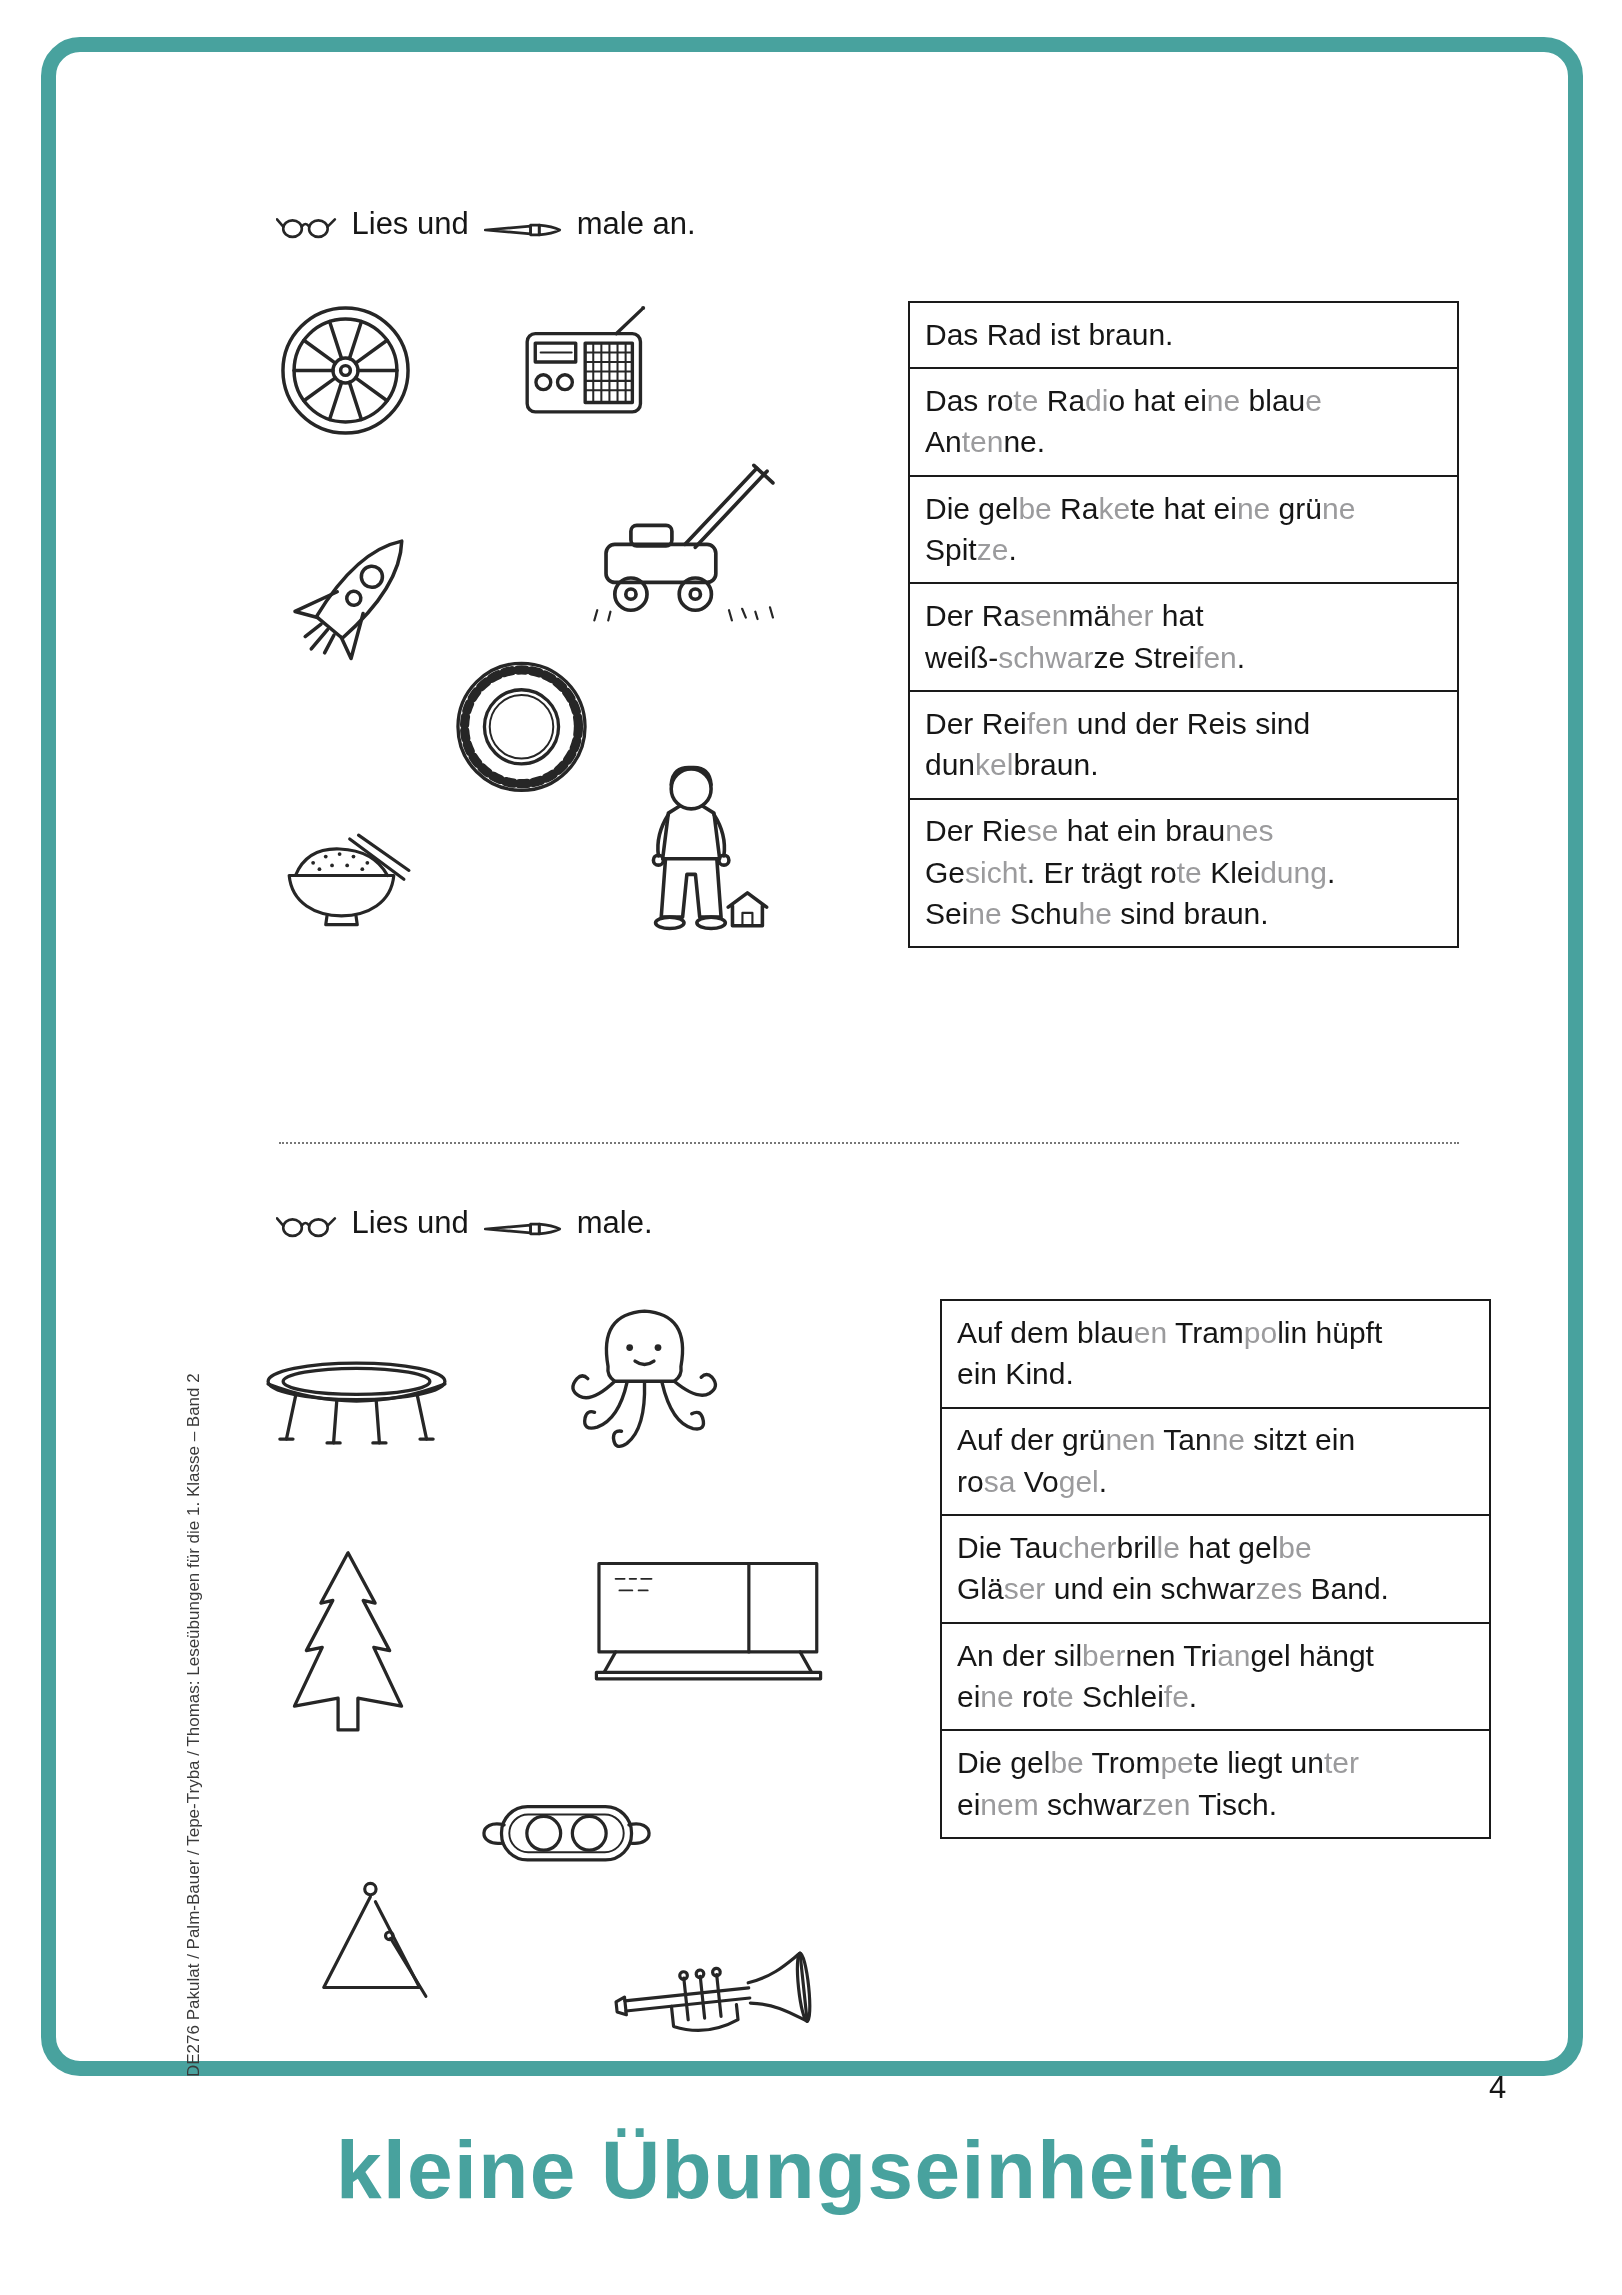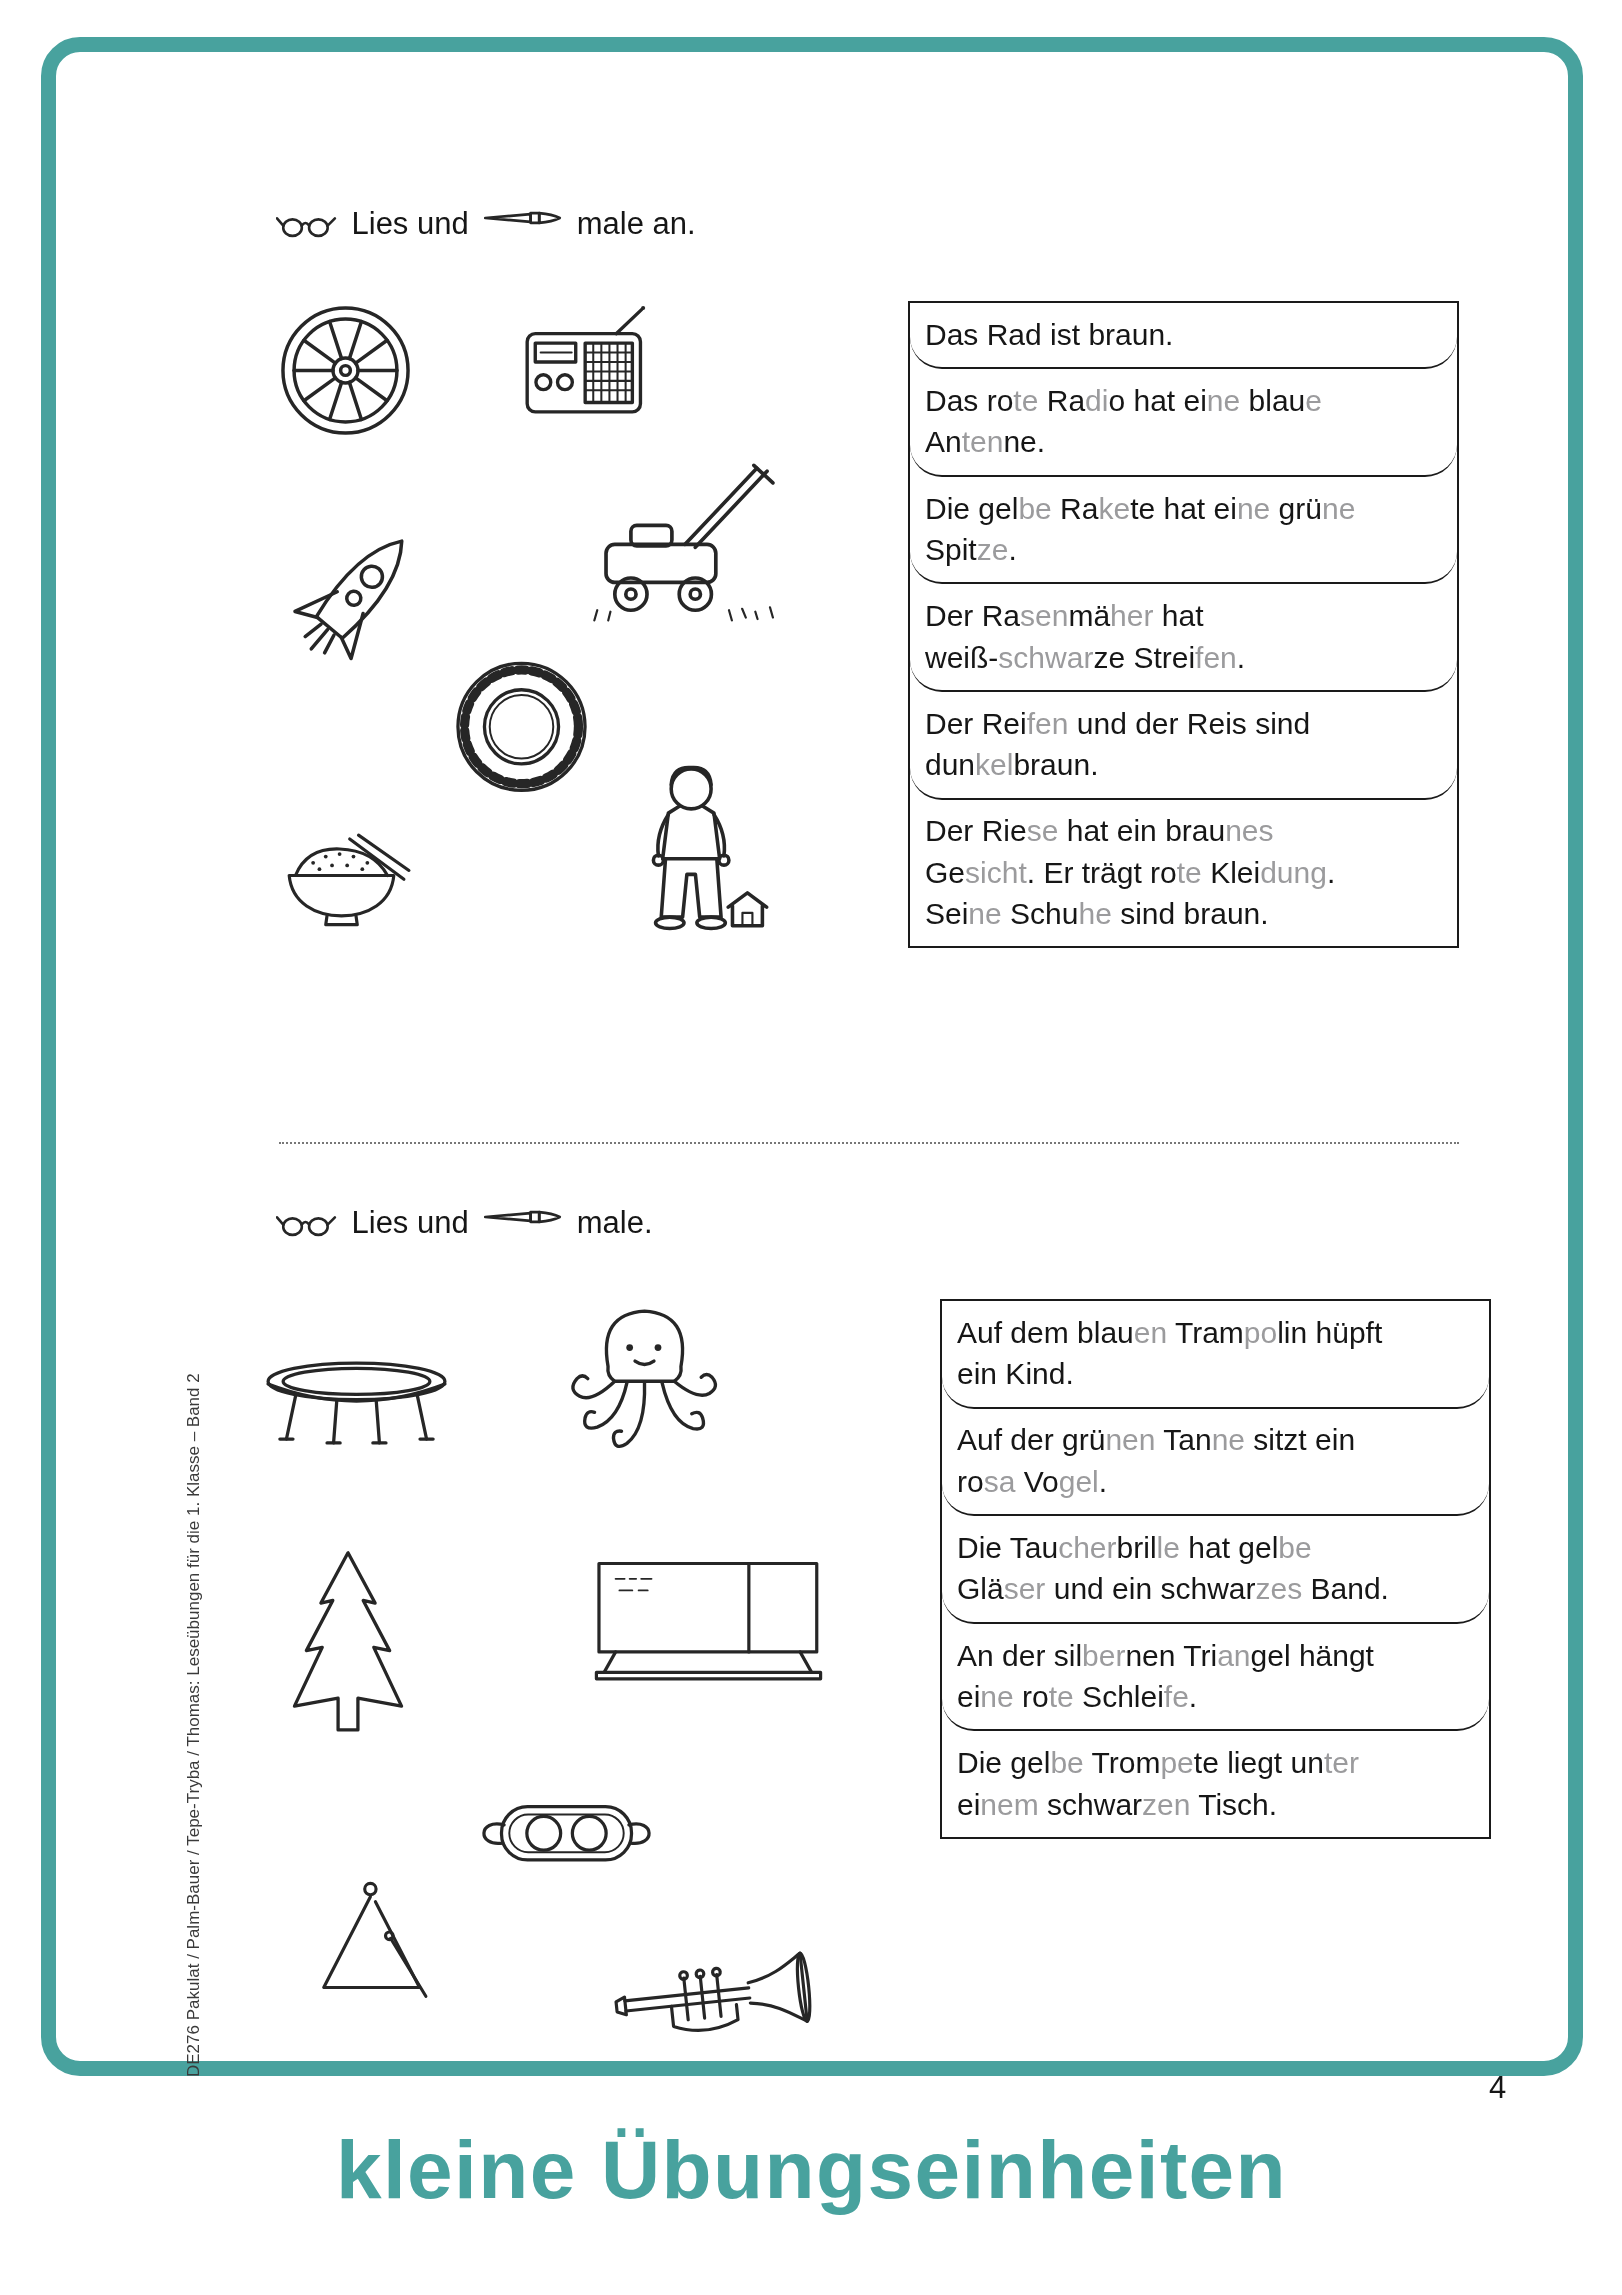--- a/index.html
+++ b/index.html
@@ -1,25 +1,25 @@
 <!DOCTYPE html>
 <html lang="de" style="--accent: #48a29e; --syl: #9b9b9d; --ink: #161616;font-size:10.8px"><head>
 <meta charset="utf-8">
 <style>
   *{box-sizing:border-box;margin:0;padding:0;}
   :root{--accent:#48a29e;--syl:#9b9b9d;--ink:#161616;}
   body{font-family:"Liberation Sans",sans-serif;background:#ffffff;}
   .page{position:relative;width:1623px;height:2295px;background:#fff;overflow:hidden;}
   .frame{position:absolute;left:41px;top:37px;width:1542px;height:2039px;
          border:15px solid var(--accent);border-radius:39px;background:#fff;}
-  .instruction{position:absolute;display:flex;align-items:flex-start;gap:13.5px;
+  .instruction{position:absolute;display:flex;align-items:flex-end;gap:13.5px;
                font-size:31px;color:var(--ink);}
   .sentence-table{position:absolute;left:852px;width:551px;border:2px solid #1a1a1a;background:#fff;}
   .sentence-row{padding:10.8px 15px 12px;border-bottom:2px solid #1a1a1a;
-                font-size:30px;line-height:1.38;color:var(--ink);border-radius:32px;}
+                font-size:30px;line-height:1.38;color:var(--ink);}
   .sentence-row:last-child{border-bottom:none;}
   .syl-gray{color:var(--syl);}
   .illust{position:absolute;}
   .illust svg,.icon svg{display:block;width:100%;height:100%;}
   .lineart *{fill:none;stroke:#262626;stroke-width:5;stroke-linecap:round;stroke-linejoin:round;}
   .lineart .thin{stroke-width:3;}
   .lineart .fill{fill:#262626;stroke:none;}
   .lineart .tread{stroke-width:14;stroke-dasharray:12 9;}
   .divider{position:absolute;left:223px;top:1090px;width:1180px;border-top:2.7px dotted #777;}
   .credit{position:absolute;left:128px;top:1261px;height:764px;width:28px;

